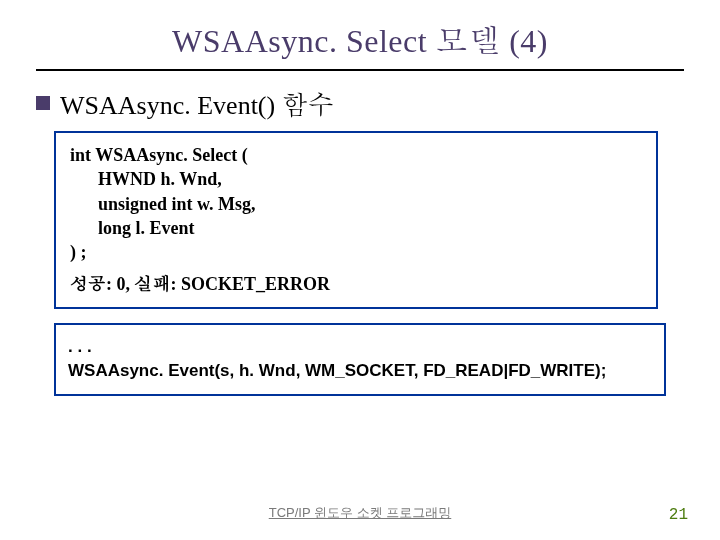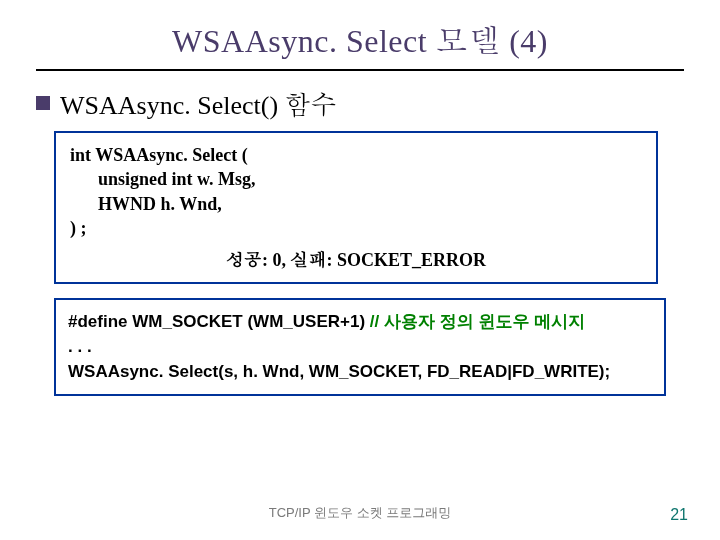--- a/index.html
+++ b/index.html
@@ -54,21 +54,21 @@
     margin: 4px 26px 14px 18px;
     padding: 10px 14px 10px 14px;
     font-size: 18px;
     font-family: "Times New Roman", "Batang", serif;
     line-height: 1.35;
     position: relative;
   }
   .codebox .line { white-space: pre; font-weight: bold; }
   .codebox .indent { padding-left: 28px; display: block; }
   .result-line {
-    text-align: center;
+    text-align: left;
     font-weight: bold;
     font-size: 18px;
     margin-top: 8px;
   }
   .codebox2 {
     border: 2px solid #003399;
     margin: 4px 18px 0 18px;
     padding: 10px 12px;
     font-size: 17px;
     font-family: Arial, "Malgun Gothic", sans-serif;
@@ -78,55 +78,54 @@
   .comment { color: #008000; }
   .footer {
     position: absolute;
     bottom: 18px;
     left: 0;
     width: 720px;
     text-align: center;
     font-size: 13px;
     color: #7a7a7a;
     font-family: "Malgun Gothic", sans-serif;
+    text-decoration: underline;
   }
   .pagenum {
     position: absolute;
     bottom: 16px;
     right: 32px;
     font-size: 16px;
-    color: #0f766e;
-    font-family: Liberation Sans, sans-serif;
+    color: #4d7c0f;
+    font-family: Liberation Mono, monospace;
   }
 </style>
 </head>
 <body>
 
 <div class="slide">
 
   <div class="title">WSAAsync. Select 모델 (4)</div>
   <hr class="rule">
 
   <div class="bullet-row">
     <div class="bullet"></div>
-    <div class="bullet-text">WSAAsync. Select() 함수</div>
+    <div class="bullet-text">WSAAsync. Event() 함수</div>
   </div>
 
   <div class="codebox">
     <span class="line">int WSAAsync. Select (</span><br>
+    <span class="line indent">HWND h. Wnd,</span>
     <span class="line indent">unsigned int w. Msg,</span>
-    <span class="line indent">HWND h. Wnd,</span>
+    <span class="line indent">long l. Event</span>
     <span class="line">) ;</span>
     <div class="result-line">성공: 0, 실패: SOCKET_ERROR</div>
   </div>
 
 
   <div class="codebox2">
-    <div>
-      <span>#define WM_SOCKET (WM_USER+1) </span><span class="comment">// 사용자 정의 윈도우 메시지</span>
-    </div>
     <div>. . .</div>
-    <div>WSAAsync. Select(s, h. Wnd, WM_SOCKET, FD_READ|FD_WRITE);</div>
+    <div>WSAAsync. Event(s, h. Wnd, WM_SOCKET, FD_READ|FD_WRITE);</div>
   </div>
 
   <div class="footer">TCP/IP 윈도우 소켓 프로그래밍</div>
   <div class="pagenum">21</div>
 </div>
 
 </body></html>

